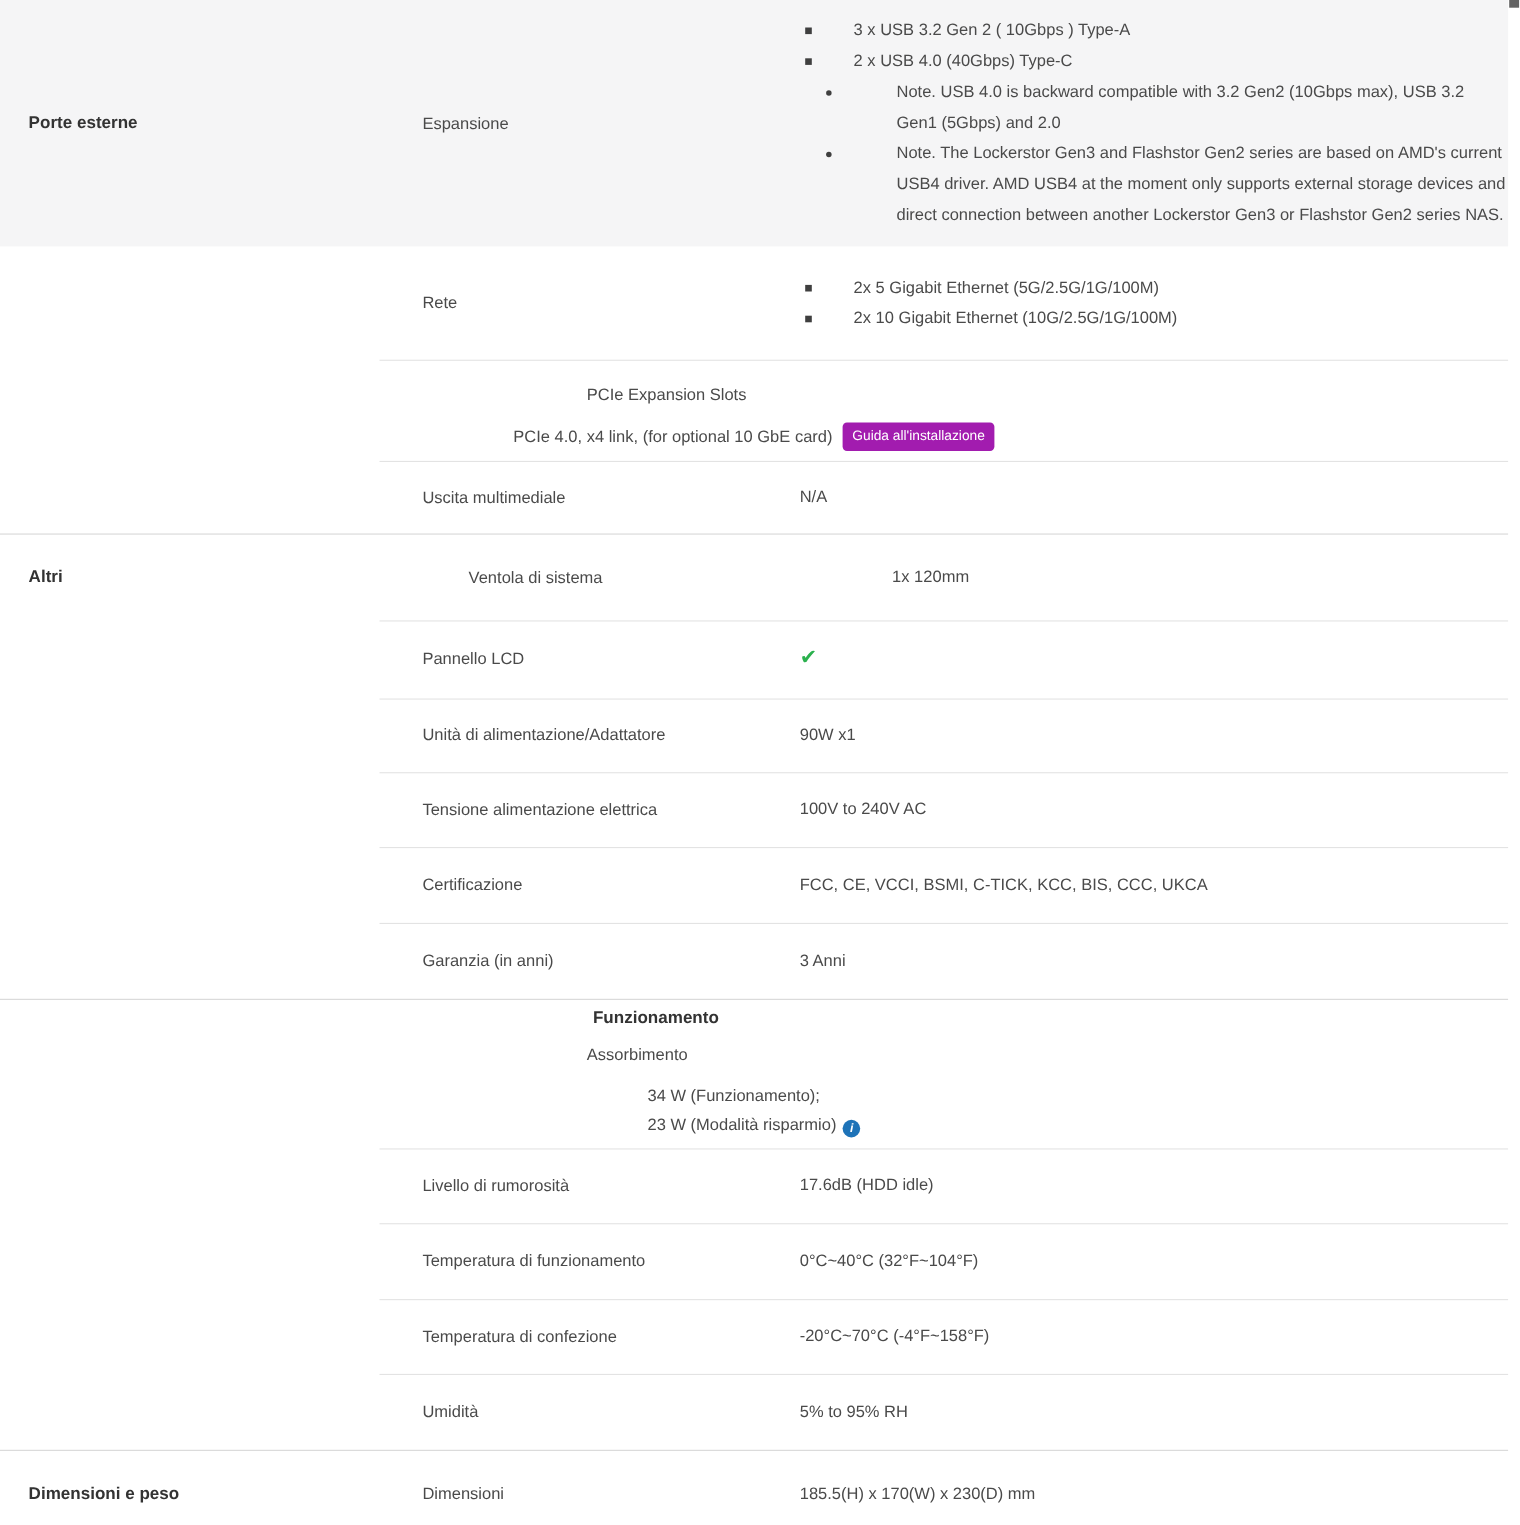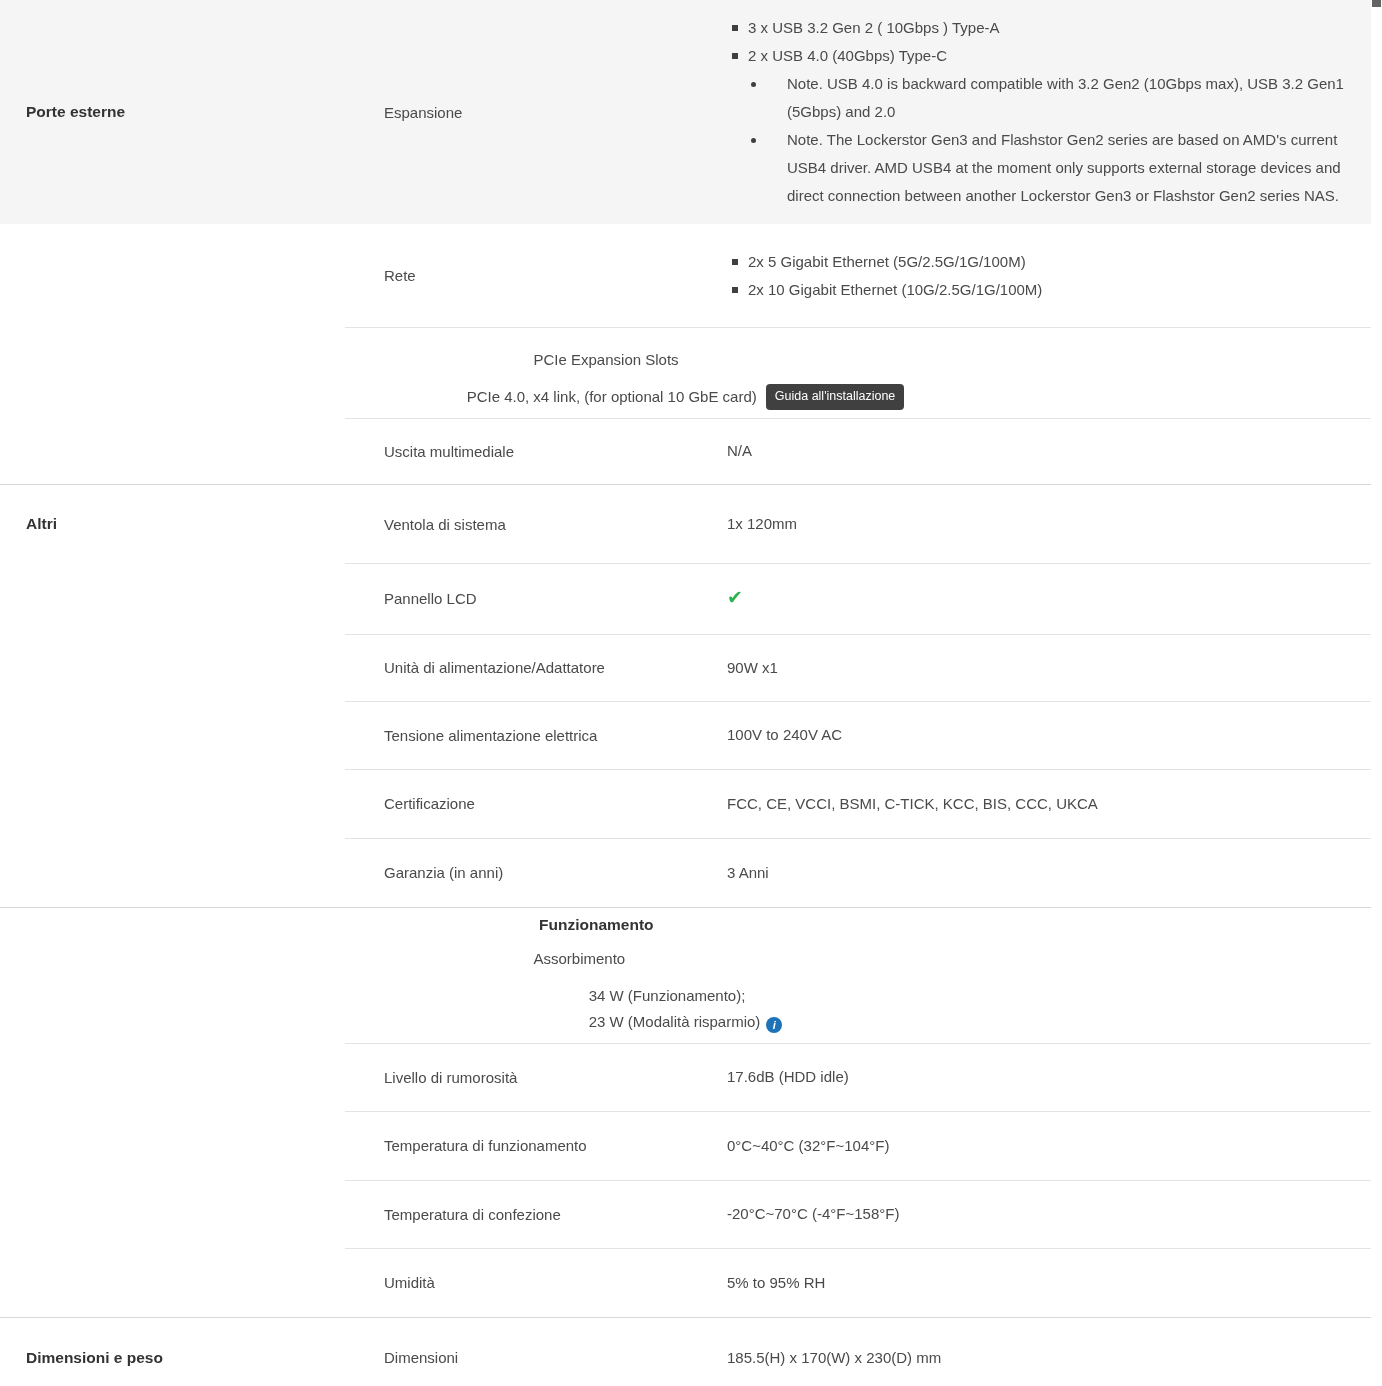--- a/index.html
+++ b/index.html
@@ -20,32 +20,32 @@
   .row.gray { background: #f5f5f6; }
   .cell { padding: 8px 0; }
   .cat {
     width: 345px; flex: none; padding-left: 26px;
     font-size: 15.5px; font-weight: 600; color: #333333;
   }
   .attr { width: 350px; flex: none; padding-left: 7px; color: #4a4a4a; margin-left: 32px; }
   .val { flex: 1; color: #4a4a4a; line-height: 26px; }
   
   .h224 { min-height: 224px; } .h103 { min-height: 103px; } .h74 { min-height: 74px; flex-direction: column; }
-  .h66 { min-height: 66px; }  .h78 { min-height: 78px; }  .h71 { min-height: 71px; }
+  .h66 { min-height: 66px; }  .h78 { min-height: 78px; gap: 42px; }  .h71 { min-height: 71px; }
   .h67 { min-height: 67px; }  .h68 { min-height: 68px; }  .h69 { min-height: 69px; }
   .h96 { min-height: 96px; flex-direction: column; }  .h79 { min-height: 79px; }  .h60 { min-height: 60px; }
   
   .spec-list { list-style: none; }
-  .spec-list li { display: flex; align-items: flex-start; line-height: 28px; }
+  .spec-list li { display: flex; align-items: flex-start; line-height: 28px; gap: 28px; }
   .b-sq { width: 6px; height: 6px; background: #3f3f3f; margin: 11px 10px 0 5px; flex: none; }
   .b-rd { width: 5px; height: 5px; border-radius: 50%; background: #3f3f3f; margin: 12px 10px 0 24px; flex: none; }
   .note-text { max-width: 618px; margin-left: 21px; }
   
   .badge {
-    display: inline-block; background: #404040; color: #ffffff;
+    display: inline-block; background: #a21caf; color: #ffffff;
     font-size: 12.5px; line-height: 1; padding: 6px 9px 7px;
     border-radius: 4px; margin-left: 9px; vertical-align: 2px;
     cursor: pointer; white-space: nowrap;
   }
   
   .check-icon { color: #2bb14e; font-size: 19px; font-weight: bold; line-height: 1; }
   .info-icon {
     display: inline-flex; align-items: center; justify-content: center;
     width: 16px; height: 16px; border-radius: 50%; background: #1e73b8;
     color: #ffffff; font-size: 11px; font-weight: bold; font-style: italic;

